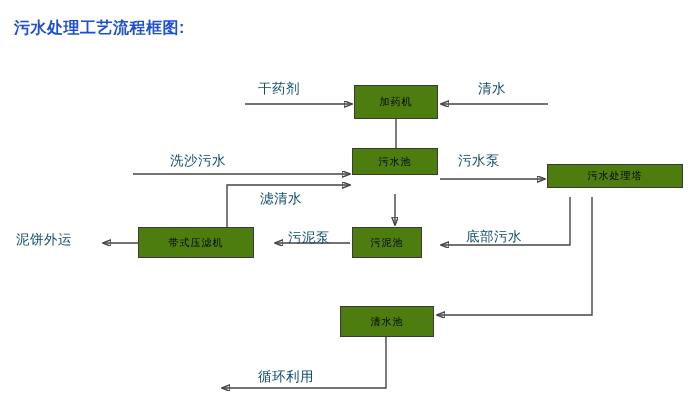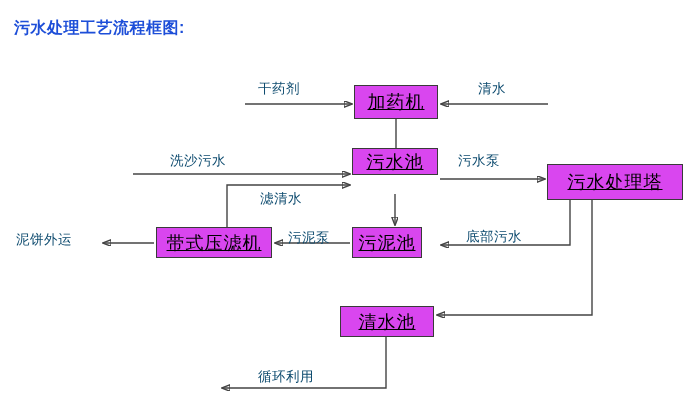--- a/index.html
+++ b/index.html
@@ -28,29 +28,28 @@
     font-size: 16px;
     font-weight: bold;
     letter-spacing: 0.5px;
     color: #1d4ed8;
     white-space: nowrap;
   }
   .node {
     position: absolute;
     box-sizing: border-box;
     border: 1px solid #3a3a3a;
-    background: #d946ef;
+    background: #4d7c0f;
     display: flex;
     align-items: center;
     justify-content: center;
-    font-size: 18px;
+    font-size: 10px;
     color: #000000;
     letter-spacing: 1px;
     white-space: nowrap;
-    text-decoration: underline;
   }
   .edge-label {
     position: absolute;
     font-size: 13.5px;
     color: #0c4a6e;
     letter-spacing: 0.5px;
     white-space: nowrap;
   }
   svg.wires {
     position: absolute;
@@ -105,25 +104,25 @@
   </svg>
 
   <div class="node" style="left:354px; top:85px; width:84px; height:34px;">
     <span>加药机</span>
   </div>
 
   <div class="node" style="left:352px; top:148px; width:86px; height:27px;">
     <span>污水池</span>
   </div>
 
-  <div class="node" style="left:547px; top:164px; width:136px; height:36px;">
+  <div class="node" style="left:547px; top:164px; width:136px; height:24px;">
     <span>污水处理塔</span>
   </div>
 
-  <div class="node" style="left:156px; top:227px; width:116px; height:31px;">
+  <div class="node" style="left:138px; top:227px; width:116px; height:31px;">
     <span>带式压滤机</span>
   </div>
 
   <div class="node" style="left:352px; top:227px; width:70px; height:31px;">
     <span>污泥池</span>
   </div>
 
   <div class="node" style="left:340px; top:300px; width:94px; height:31px;margin-top:6px;">
     <span>清水池</span>
   </div>

